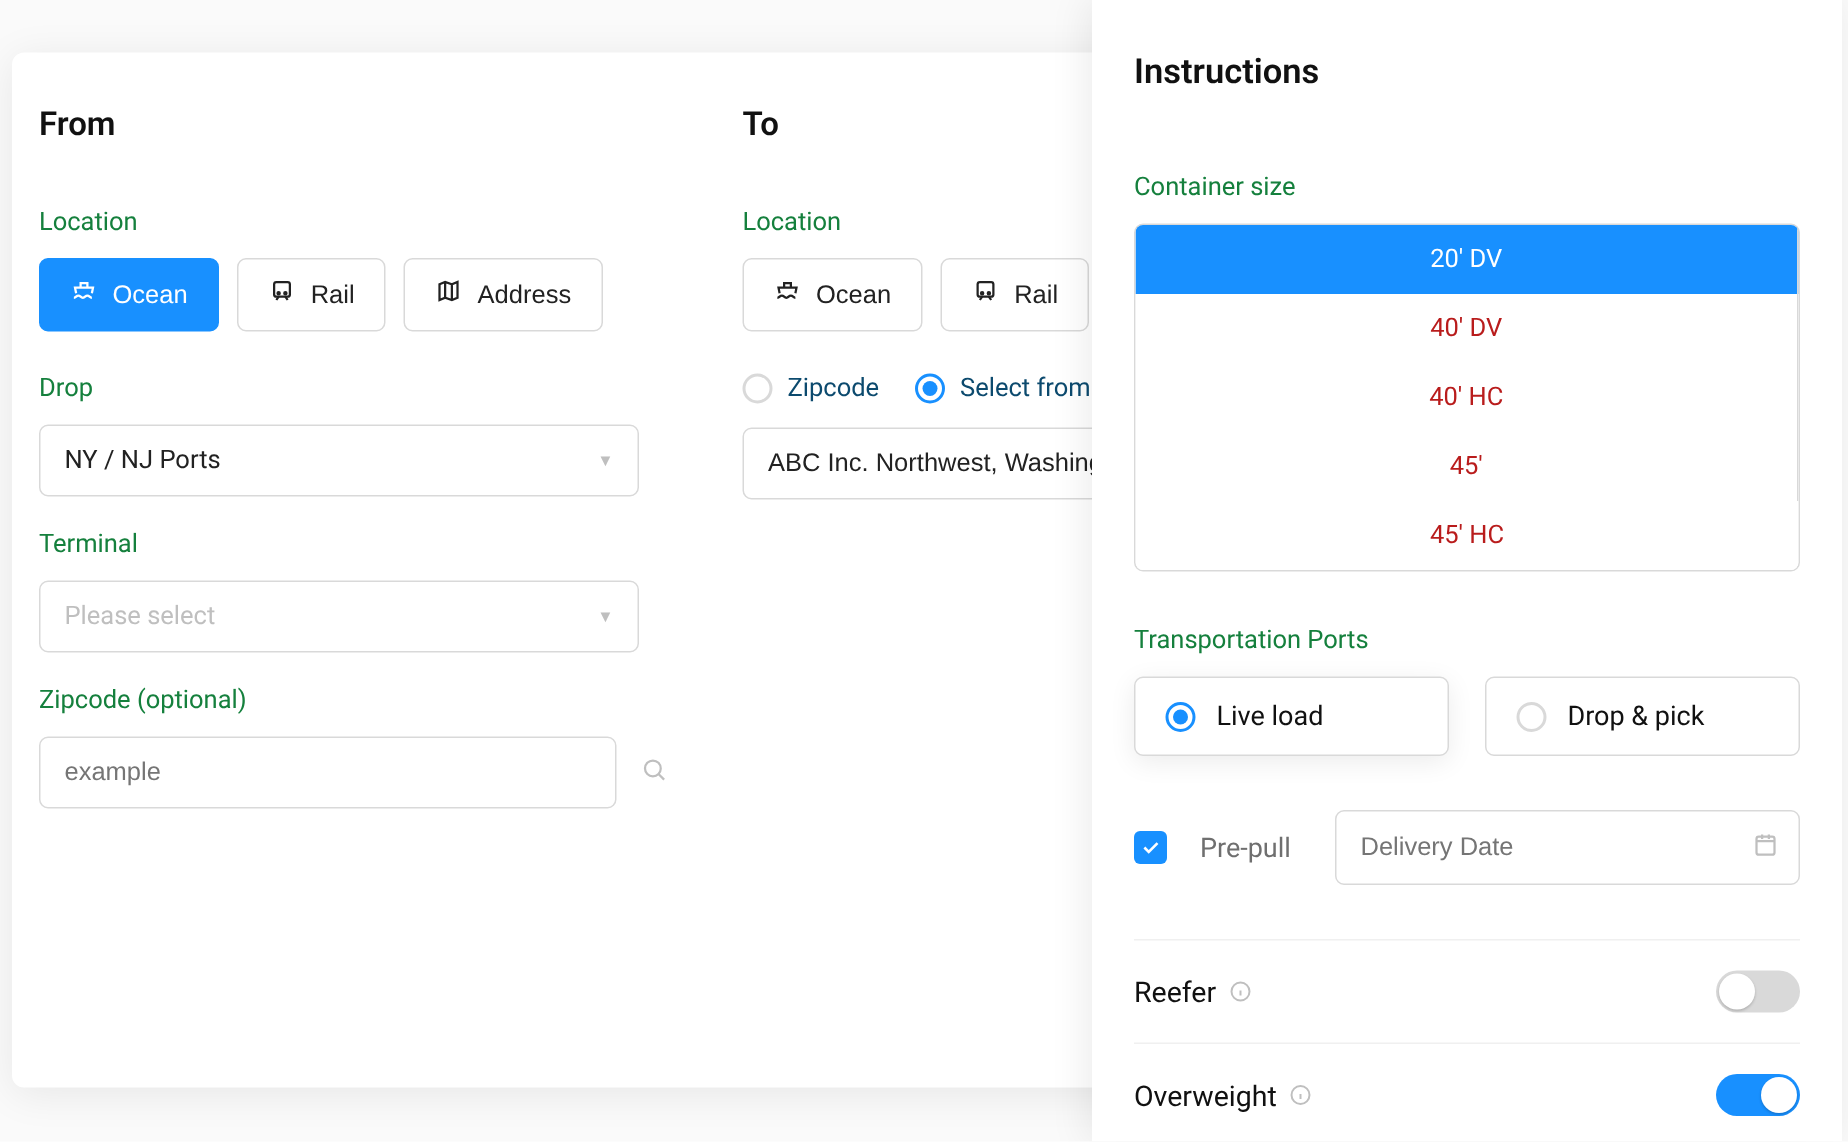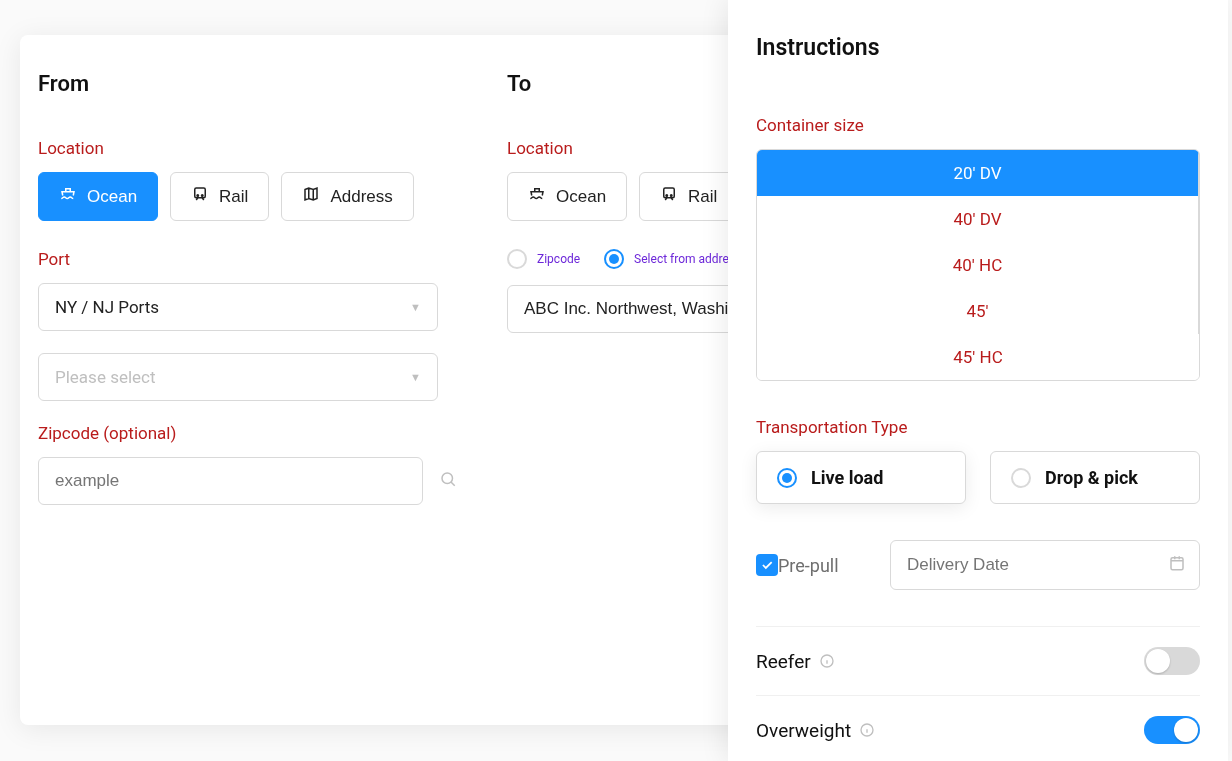--- a/index.html
+++ b/index.html
@@ -1,21 +1,21 @@
 <!DOCTYPE html>
 <html><head>
   <meta charset="utf-8">
   <style>
     * { box-sizing: border-box; margin: 0; padding: 0; }
     body { font-family: -apple-system, BlinkMacSystemFont, "Segoe UI", Roboto, sans-serif; background: #fafafa; width: 1232px; height: 761px; position: relative; overflow: hidden; }
     
     .main-card {
       position: absolute;
       top: 35px;
-      left: 20px;
+      left: 8px;
       width: 840px;
       height: 690px;
       background: #fff;
       border-radius: 8px;
       box-shadow: 0 4px 28px rgba(0,0,0,0.08);
       padding: 36px 0 0 0;
     }
     
     .columns { display: flex; }
     .col { flex: 1; padding: 0 18px; }
@@ -23,21 +23,21 @@
     
     .section-title {
       font-size: 22px;
       font-weight: 600;
       color: #111;
       margin-bottom: 42px;
     }
     
     .field-label {
       font-size: 17px;
-      color: #b91c1c;
+      color: #15803d;
       margin-bottom: 14px;
       display: block;
     }
     
     .btn-group { display: flex; gap: 12px; margin-bottom: 28px; }
     .loc-btn {
       display: inline-flex;
       align-items: center;
       gap: 10px;
       padding: 12px 20px;
@@ -92,21 +92,21 @@
     }
     
     .radio-row { display: flex; gap: 24px; align-items: center; margin-bottom: 16px; }
     .radio-item { display: inline-flex; align-items: center; gap: 10px; cursor: pointer; }
     .radio-outer {
       width: 20px; height: 20px; border-radius: 50%;
       border: 2px solid #d9d9d9; display: inline-flex; align-items: center; justify-content: center;
     }
     .radio-outer.checked { border-color: #1890ff; }
     .radio-inner { width: 10px; height: 10px; border-radius: 50%; background: #1890ff; }
-    .radio-label { font-size: 12px; color: #6d28d9; }
+    .radio-label { font-size: 17px; color: #0c4a6e; }
     
     .text-input {
       width: 410px;
       border: 1px solid #d9d9d9;
       border-radius: 6px;
       padding: 13px 16px;
       font-size: 17px;
       color: #222;
       background: #fff;
     }
@@ -156,23 +156,23 @@
       display: flex;
       align-items: center;
       gap: 14px;
       padding: 15px 20px;
       border: 1px solid #d9d9d9;
       border-radius: 6px;
       cursor: pointer;
       background: #fff;
     }
     .trans-card.selected { box-shadow: 0 4px 18px rgba(0,0,0,0.08); }
-    .trans-label { font-size: 18px; font-weight: 700; color: #111; }
-    
-    .prepull-row { display: flex; align-items: center; margin-bottom: 36px; }
+    .trans-label { font-size: 18px; font-weight: 400; color: #111; }
+    
+    .prepull-row { display: flex; align-items: center; gap: 22px; margin-bottom: 36px; }
     .checkbox {
       width: 22px; height: 22px; border-radius: 4px;
       background: #1890ff; display: inline-flex; align-items: center; justify-content: center;
     }
     .check-label { font-size: 18px; color: #6f6f6f; margin-right: auto; }
     .date-input {
       width: 310px;
       border: 1px solid #d9d9d9;
       border-radius: 6px;
       padding: 14px 44px 14px 16px;
@@ -237,26 +237,27 @@
         <button class="loc-btn">
           <span>
             <svg viewBox="0 0 24 24" fill="none" stroke="currentColor" stroke-width="2">
                 <path d="M4 6l5-2 6 2 5-2v14l-5 2-6-2-5 2V6zM9 4v14M15 6v14"></path>
               </svg>
           </span>
           <span>Address</span>
         </button>
       </div>
 
-      <div class="field-label">Port</div>
+      <div class="field-label">Drop</div>
       <div class="select-box">
         <span>NY / NJ Ports</span>
         <span class="select-caret">▼</span>
       </div>
 
+      <div class="field-label">Terminal</div>
       <div class="select-box placeholder">
         <span>Please select</span>
         <span class="select-caret">▼</span>
       </div>
 
       <div class="field-label">Zipcode (optional)</div>
       <div style="position:relative; width:433px;">
         <input class="search-input" placeholder="example" style="">
         <span class="search-icon-wrap">
           <svg width="18" height="18" viewBox="0 0 24 24" fill="none" stroke="currentColor" stroke-width="2">
@@ -316,21 +317,21 @@
 
   <div class="field-label">Container size</div>
   <div class="seg-group">
     <div class="seg-item active">20' DV</div>
     <div class="seg-item">40' DV</div>
     <div class="seg-item">40' HC</div>
     <div class="seg-item">45'</div>
     <div class="seg-item">45' HC</div>
   </div>
 
-  <div class="field-label">Transportation Type</div>
+  <div class="field-label">Transportation Ports</div>
   <div class="trans-row">
     <div class="trans-card selected">
       <span class="radio-outer checked">
           <span class="radio-inner"></span>
         </span>
       <span class="trans-label">Live load</span>
     </div>
     <div class="trans-card">
       <span class="radio-outer"></span>
       <span class="trans-label">Drop &amp; pick</span>

